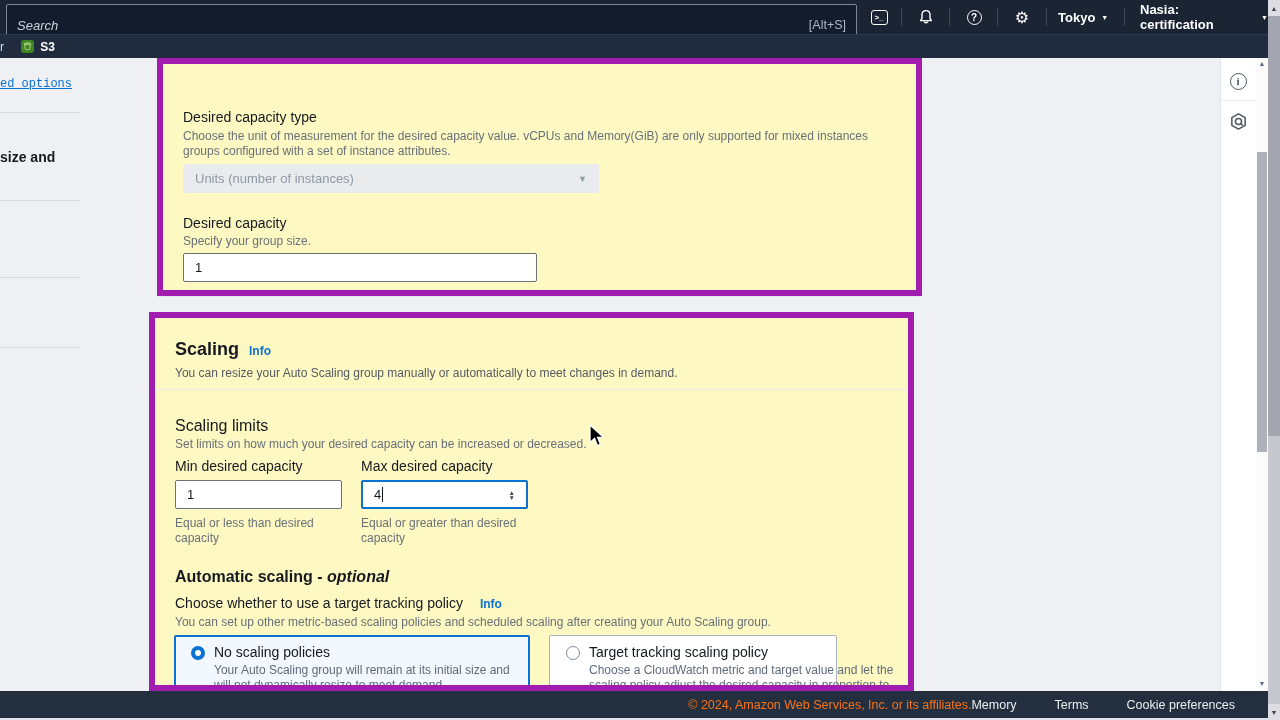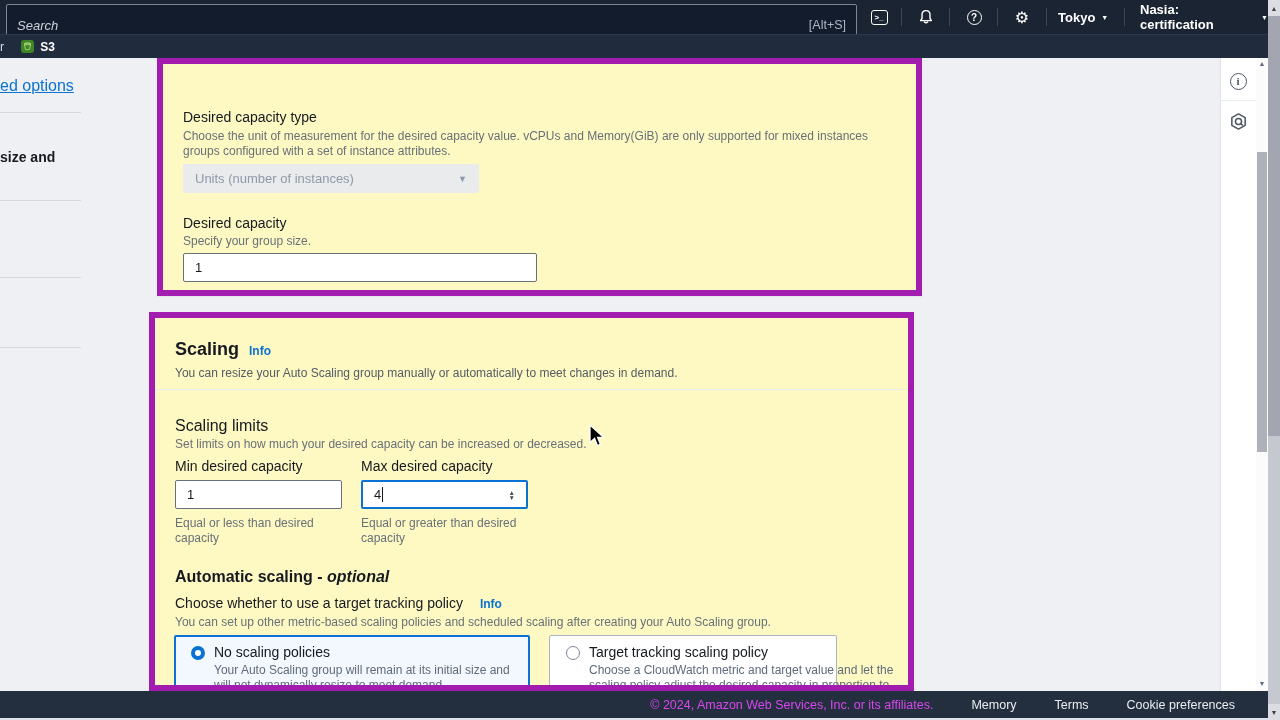--- a/index.html
+++ b/index.html
@@ -22,21 +22,21 @@
 
   
   #favbar { left:0; top:34px; width:1268px; height:24px; background:#202b3d; border-top:1px solid #2c3850; z-index:6; display:flex; align-items:center; }
   .fav-frag { color:#cfd5dc; font-size:12.5px; margin-left:0; }
   .s3chip { display:flex; align-items:center; margin-left:17px; }
   .s3icon { width:13px; height:13px; background:#3f8624; border-radius:3px; display:flex; align-items:center; justify-content:center; margin-right:6px; }
   .s3label { color:#fff; font-size:12px; font-weight:bold; }
 
   
   .nav-divider { left:0; width:81px; height:1px; background:#d6dadf; }
-  #navlink-frag { left:0; top:77px; color:#0972d3; font-size:16px; text-decoration:underline; cursor:pointer; }
+  #navlink-frag { left:0; top:77px; color:#0972d3; font-size:12px; text-decoration:underline; cursor:pointer;font-family:Liberation Mono, monospace; }
   #navstep-frag { left:0; top:149px; color:#16191f; font-size:14px; font-weight:bold; }
 
   
   .card { background:#fef9c3; border:6px solid #a21caf; box-shadow:0 1px 1px rgba(0,0,0,.04); }
   #card1 { left:157px; top:58px; width:765px; height:238px; }
   #card2 { left:149px; top:312px; width:765px; height:379px; overflow:hidden; }
   .field-label { color:#16191f; font-size:14px; }
   .field-desc { color:#687078; font-size:12px; line-height:15px; }
   .aws-select { background:#e9ebed; border:1px solid #e9ebed; border-radius:2px; height:29px; display:flex; align-items:center; padding:0 11px; color:#8f99a8; font-size:13px; cursor:default; }
   .aws-select .sel-caret { margin-left:auto; color:#8f99a8; font-size:9px; }
@@ -68,21 +68,21 @@
   #inner-scroll { left:1256px; top:58px; width:12px; height:633px; background:#fbfbfc; z-index:5; }
   #inner-thumb { left:1257px; top:152px; width:10px; height:300px; background:#aeb2b8; z-index:6; }
   .scroll-arrow { color:#5f6b7a; font-size:7px; text-align:center; width:12px; z-index:6; cursor:pointer; }
 
   #outer-scroll { left:1268px; top:0; width:12px; height:720px; background:#c6c8d0; z-index:8; }
   #outer-thumb { left:1268px; top:16px; width:12px; height:420px; background:#a3a6b1; z-index:9; }
   .outer-btn { left:1268px; width:12px; height:16px; background:#dcdde2; color:#3a3f4a; font-size:7px; display:flex; align-items:center; justify-content:center; z-index:10; cursor:pointer; }
 
   
   #footer { left:0; top:691px; width:1268px; height:27px; background:#232f3e; z-index:7; display:flex; align-items:center; justify-content:flex-end; padding-right:30px; }
-  #footer .copy { color:#d946ef; font-size:12.5px; margin-right:38px; }
+  #footer .copy { color:#f97316; font-size:12.5px; }
   #footer .flink { color:#eaedf0; font-size:12.5px; margin-left:0; margin-right:38px; cursor:pointer; }
   #footer .flink:last-child { margin-right:3px; }
   #bottom-strip { left:0; top:718px; width:1268px; height:2px; background:#dfe2ea; z-index:7; }
 
   #cursor { left:588px; top:424px; z-index:20; pointer-events:none; }
 </style>
 </head>
 <body>
 
 <div id="stage">
@@ -144,21 +144,21 @@
   <div id="navlink-frag" class="abs">ed options</div>
   <div class="nav-divider abs" style="top:112px;"></div>
   <div id="navstep-frag" class="abs">size and</div>
   <div class="nav-divider abs" style="top:200px;"></div>
   <div class="nav-divider abs" style="top:277px;"></div>
   <div class="nav-divider abs" style="top:347px;"></div>
 
   <div id="card1" class="abs card">
     <div class="abs field-label" style="left:20px;top:45px;">Desired capacity type</div>
     <div class="abs field-desc" style="left:20px;top:65px;width:712px;">Choose the unit of measurement for the desired capacity value. vCPUs and Memory(GiB) are only supported for mixed instances groups configured with a set of instance attributes.</div>
-    <div class="abs aws-select" style="left:20px;top:100px;width:296px;">
+    <div class="abs aws-select" style="left:20px;top:100px;width:416px;">
       <span>Units (number of instances)</span>
       <span class="sel-caret">▼</span>
     </div>
 
     <div class="abs field-label" style="left:20px;top:151px;">Desired capacity</div>
     <div class="abs field-desc" style="left:20px;top:170px;">Specify your group size.</div>
     <div class="abs aws-input" style="left:20px;top:189px;width:354px;">
       <span>1</span>
     </div>
   </div>

